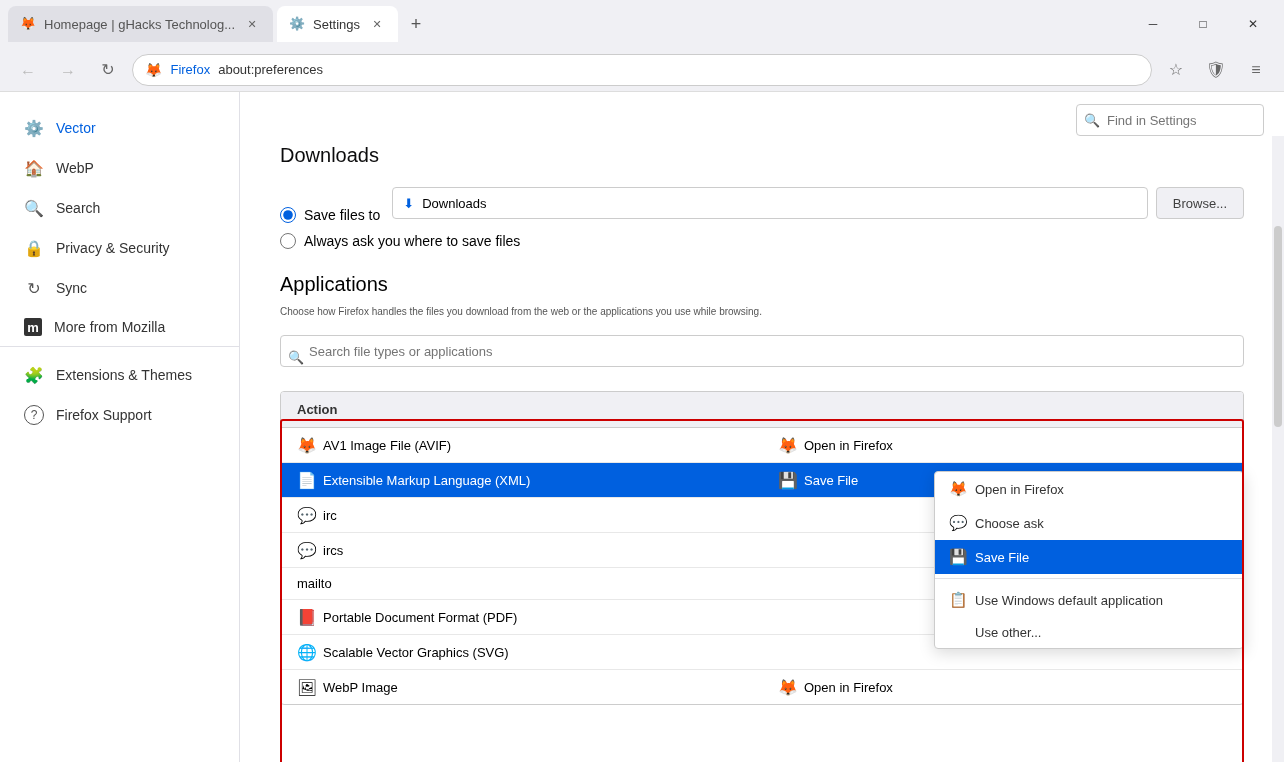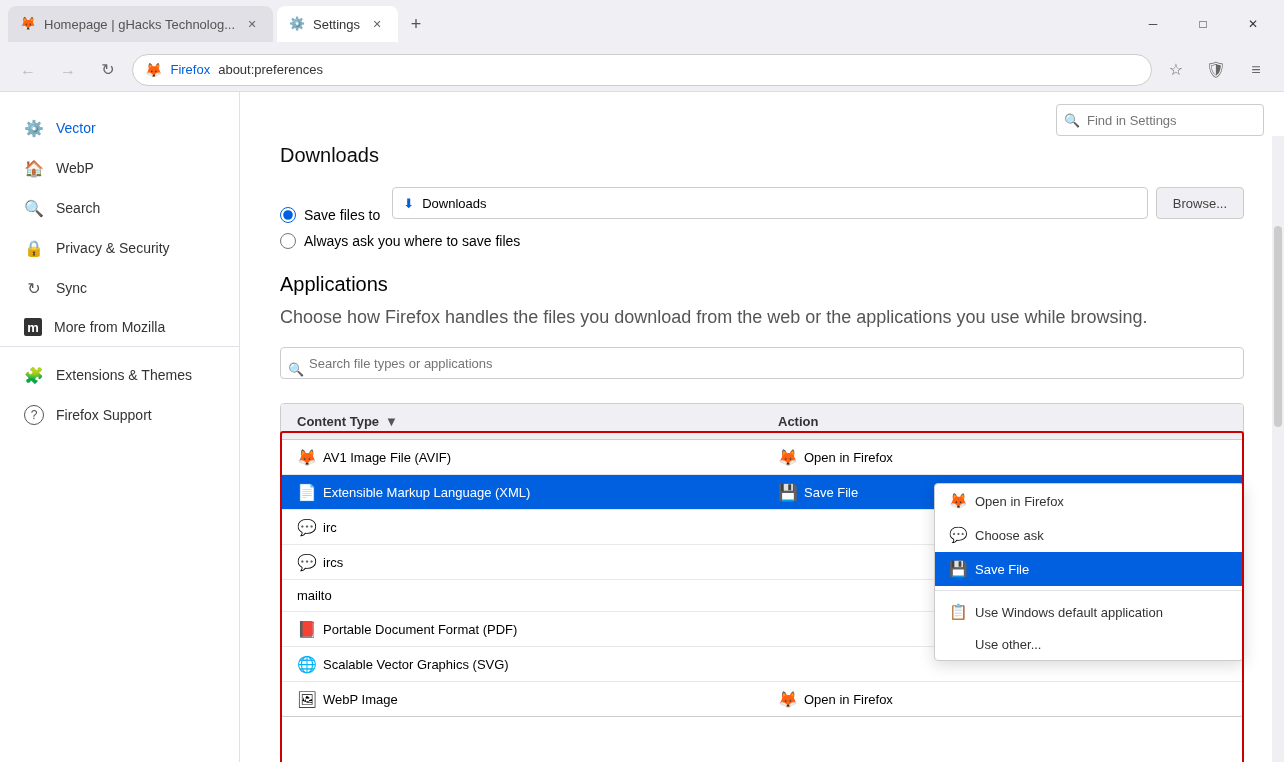--- a/index.html
+++ b/index.html
@@ -35,40 +35,40 @@
     .sidebar { width: 240px; background: white; padding: 16px 0; border-right: 1px solid #e0e0e6; overflow-y: auto; }
     .sidebar-item { display: flex; align-items: center; gap: 12px; padding: 10px 16px; cursor: pointer; color: #333; font-size: 14px; border-radius: 4px; margin: 0 8px; }
     .sidebar-item.active { color: #0060df; }
     .sidebar-item.active .sidebar-icon { color: #0060df; }
     .sidebar-icon { width: 20px; height: 20px; display: flex; align-items: center; justify-content: center; font-size: 16px; color: #555; }
 
     
     .content-area { flex: 1; padding: 0; overflow-y: auto; background: white; position: relative; }
     
     .find-in-settings { position: sticky; top: 0; background: white; padding: 12px 20px 0; display: flex; justify-content: flex-end; z-index: 10; }
-    .find-input { width: 208px; height: 32px; border: 1px solid #ccc; border-radius: 4px; padding: 0 12px 0 30px; font-size: 13px; color: #a21caf; background: white; }
+    .find-input { width: 188px; height: 32px; border: 1px solid #ccc; border-radius: 4px; padding: 0 12px 0 30px; font-size: 13px; color: #a21caf; background: white; }
     .find-input-wrapper { position: relative; }
     .find-input-icon { position: absolute; left: 8px; top: 50%; transform: translateY(-50%); color: #999; font-size: 13px; }
 
     .content-inner { padding: 8px 40px 20px; }
 
     
     .section-title { font-size: 20px; font-weight: 400; color: #0c0c0d; margin-bottom: 16px; }
     .downloads-row { display: flex; align-items: center; gap: 12px; margin-bottom: 10px; }
     .radio-label { display: flex; align-items: center; gap: 8px; cursor: pointer; font-size: 14px; margin-top: 24px; }
     .radio-input { width: 16px; height: 16px; accent-color: #0060df; }
     .downloads-path-container { display: flex; gap: 8px; align-items: center; flex: 1; }
     .downloads-path { flex: 1; height: 32px; border: 1px solid #ccc; border-radius: 4px; display: flex; align-items: center; padding: 0 10px; gap: 8px; font-size: 13px; background: white; }
     .downloads-path .dl-icon { color: #0060df; }
     .browse-btn { height: 32px; padding: 0 16px; background: #f0f0f4; border: 1px solid #ccc; border-radius: 4px; cursor: pointer; font-size: 13px; color: #404040; }
     .always-ask-row { display: flex; align-items: flex-start; gap: 8px; margin-bottom: 24px; }
 
     
     .applications-title { font-size: 20px; font-weight: 400; margin-bottom: 8px; }
-    .applications-desc { font-size: 18px; color: #555; margin-bottom: 16px; line-height: 1.5; }
+    .applications-desc { font-size: 10px; color: #555; margin-bottom: 16px; line-height: 1.5; }
     .search-apps { width: 100%; height: 32px; border: 1px solid #ccc; border-radius: 4px; padding: 0 12px 0 28px; font-size: 13px; color: #999; margin-bottom: 12px; }
     .search-apps-wrapper { position: relative; margin-bottom: 12px; }
     .search-apps-icon { position: absolute; left: 8px; top: 50%; transform: translateY(-50%); color: #999; font-size: 13px; }
 
     
     .apps-table { width: 100%; border: 1px solid #ccc; border-radius: 4px; overflow: hidden; }
     .table-header { display: grid; grid-template-columns: 1fr 1fr; background: #f0f0f4; border-bottom: 1px solid #ccc; }
     .th { padding: 10px 16px; font-size: 13px; font-weight: 600; color: #333; display: flex; align-items: center; gap: 6px; }
     .sort-icon { color: #555; }
     .table-row { display: grid; grid-template-columns: 1fr 1fr; border-bottom: 1px solid #e8e8e8; align-items: center; }
@@ -209,24 +209,20 @@
         <p class="applications-desc">Choose how Firefox handles the files you download from the web or the applications you use while browsing.</p>
 
         <div class="search-apps-wrapper">
           <span class="search-apps-icon">🔍</span>
           <input class="search-apps" type="text" placeholder="Search file types or applications" style="">
         </div>
 
         <div class="content-wrapper" style="position:relative;">
           <div class="apps-table">
             <div class="table-header">
-              <div class="th">
-                <span>Content Type</span>
-                <span class="sort-icon">▼</span>
-              </div>
               <div class="th">
                 <span>Action</span>
               </div>
             </div>
 
             <div class="table-row">
               <div class="tc">
                 <span class="file-icon">🦊</span>
                 <span>AV1 Image File (AVIF)</span>
               </div>

